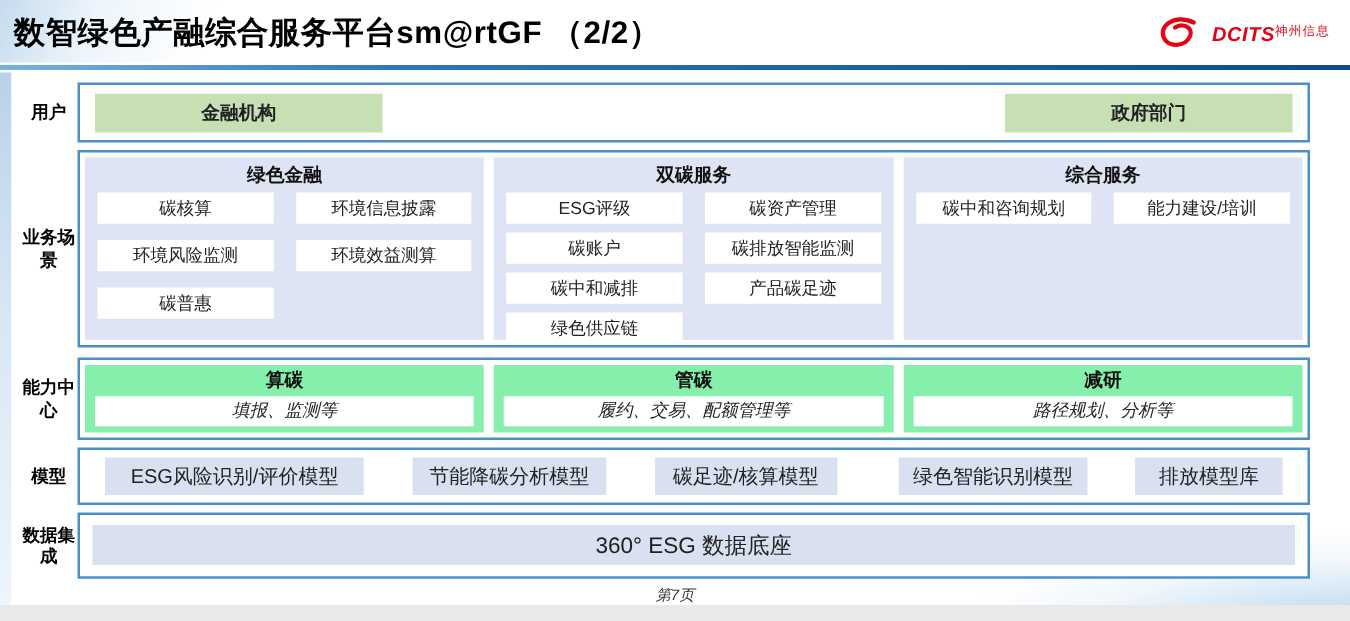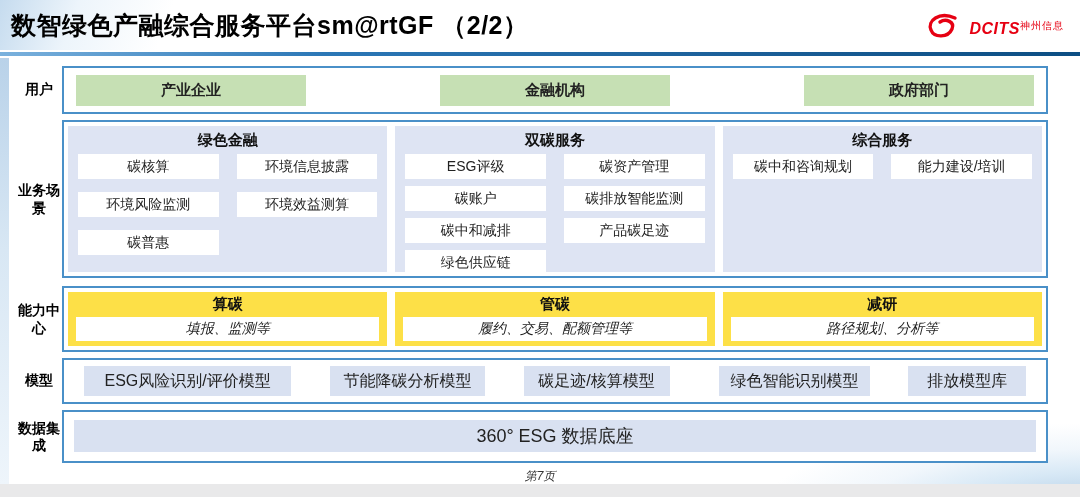--- a/index.html
+++ b/index.html
@@ -92,21 +92,21 @@
   }
   .panel:nth-child(1) .item-grid { row-gap: 13px; }
   .item-grid > div {
     background: #fff; height: 25px;
     display: flex; align-items: center; justify-content: center;
     font-size: 14px; color: #222; white-space: nowrap;
   }
 
   
   .cap-strip { display: flex; gap: 8px; height: 100%; padding: 4px; }
-  .cap-panel { flex: 1; background: #fde047; padding: 2px 8px 6px 8px; }
+  .cap-panel { flex: 1; background: #86efac; padding: 2px 8px 6px 8px; }
   .cap-title { text-align: center; font-weight: bold; font-size: 15px; color: #111; padding: 1px 0 3px 0; }
   .cap-desc {
     background: #fff; height: 24px;
     display: flex; align-items: center; justify-content: center;
     font-size: 14px; font-style: italic; color: #222;
   }
 
   
   .model-strip {
     display: flex; justify-content: space-between; align-items: center;
@@ -158,21 +158,20 @@
   <span class="logo-text">
     <span class="logo-brand">DCITS</span>
     <span class="logo-company">神州信息</span>
   </span>
 </div>
 
 <div class="row row-user">
   <div class="row-label">用户</div>
   <div class="row-box">
     <div class="user-strip">
-        <div>产业企业</div>
         <div>金融机构</div>
         <div>政府部门</div>
       </div>
   </div>
 </div>
 
 <div class="row row-scen">
   <div class="row-label">业务场景</div>
   <div class="row-box">
     <div class="panel-strip">

